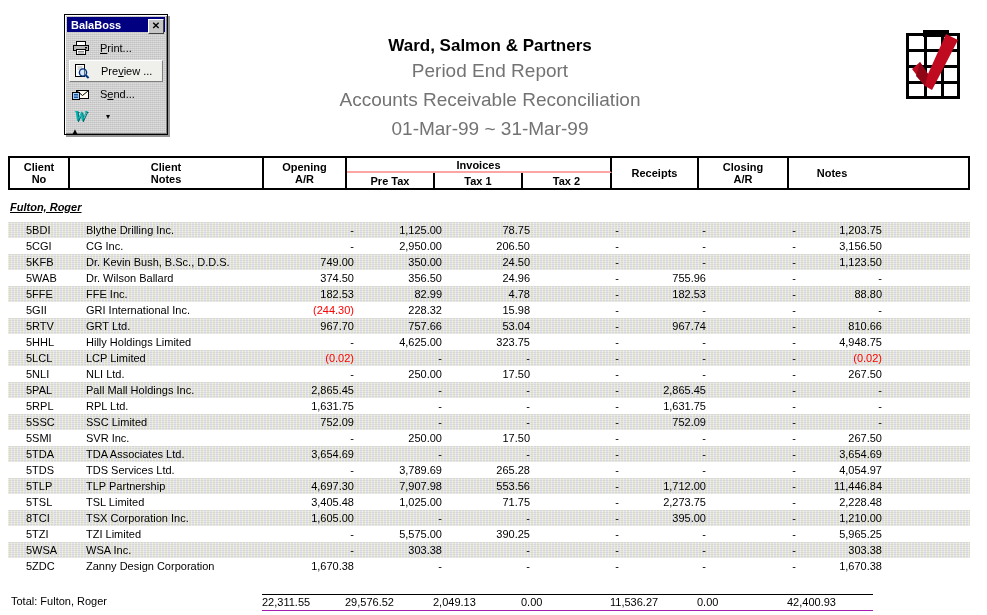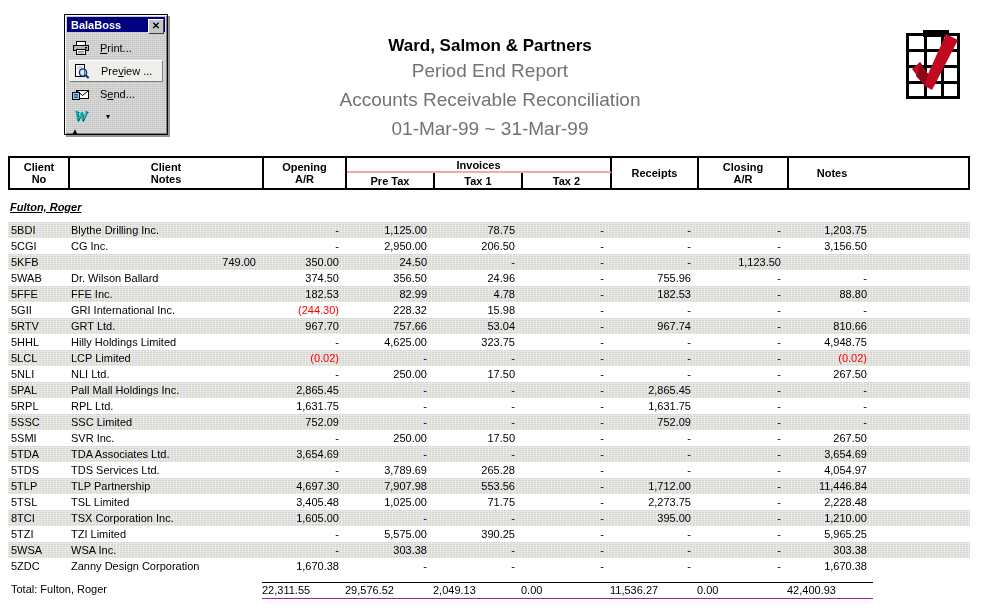--- a/index.html
+++ b/index.html
@@ -44,29 +44,29 @@
        grid-auto-rows:15px;}
   .hc{display:flex;flex-direction:column;align-items:center;justify-content:center;line-height:12px;}
   .rs2{grid-row:1/3;}
   .br{border-right:2px solid #000;}
   .inv-group{grid-column:4/7;grid-row:1;border-bottom:2px solid #fca5a5;}
 
   .group-hdr{margin:11px 0 0 2px;font-size:11px;font-weight:bold;font-style:italic;
              text-decoration:underline;}
 
   .rows{margin-top:9px;}
-  .row{height:16px;font-size:11px;line-height:16px;}
+  .row{height:16px;font-size:11px;line-height:16px;padding-left:15px;}
   .row.striped{background-color:#d8d8e6;
        background-image:repeating-linear-gradient(0deg,rgba(255,255,255,.35) 0 1px,transparent 1px 2px),
                         repeating-linear-gradient(90deg,#e9e9bd 0 1px,#d4d4e3 1px 3px);}
   .cl{text-align:left;padding-left:3px;overflow:hidden;white-space:nowrap;}
   .cr{text-align:right;padding-right:6px;white-space:nowrap;}
   .neg{color:#ff0000;}
 
-  .total{margin-top:8px;height:17px;font-size:11px;line-height:15px;}
+  .total{margin-top:20px;height:17px;font-size:11px;line-height:15px;}
   .t-label{grid-column:1/3;text-align:left;padding-left:3px;font-size:11px;}
   .t-val{text-align:left;padding-right:6px;border-top:1px solid #000;border-bottom:1px solid #a21caf;}
   .t-notes{}
 </style>
 </head>
 <body>
 
 <div class="canvas">
 
   <div class="toolbar">
@@ -201,20 +201,21 @@
           <div class="cr">2,950.00</div>
           <div class="cr">206.50</div>
           <div class="cr">-</div>
           <div class="cr">-</div>
           <div class="cr">-</div>
           <div class="cr">3,156.50</div>
           <div class="cr"></div>
         </div>
         <div class="cols row striped">
           <div class="cl">5KFB</div>
+          <div class="cl">Dr. Kevin Bush, B.Sc., D.D.S.</div>
           <div class="cr">749.00</div>
           <div class="cr">350.00</div>
           <div class="cr">24.50</div>
           <div class="cr">-</div>
           <div class="cr">-</div>
           <div class="cr">-</div>
           <div class="cr">1,123.50</div>
           <div class="cr"></div>
         </div>
         <div class="cols row">

